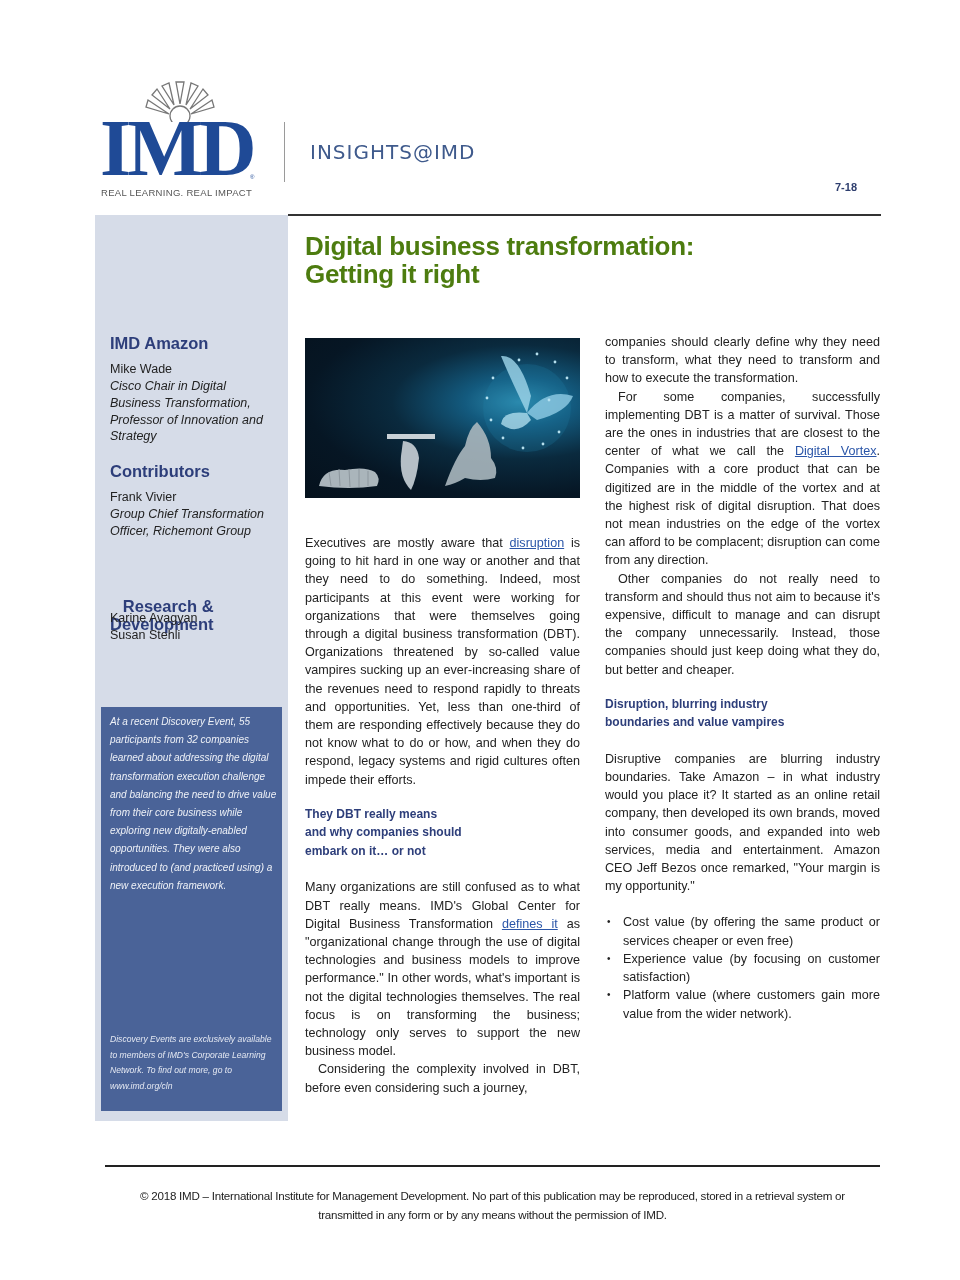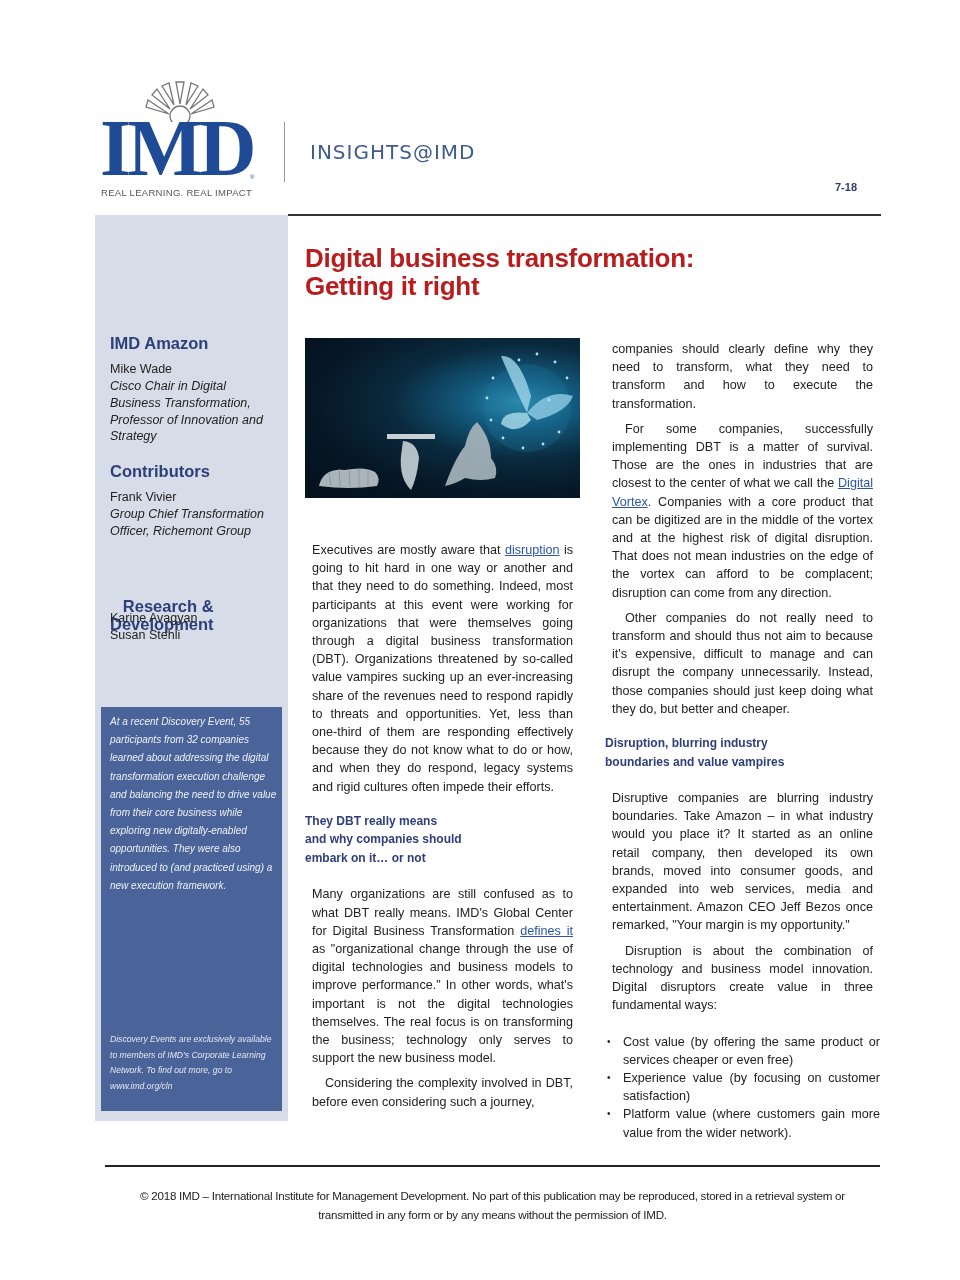--- a/index.html
+++ b/index.html
@@ -22,30 +22,30 @@
   .side-h { font-size: 16.5px; font-weight: bold; color: #2d3e7a; line-height: 18px; }
   .side-t { font-size: 12.5px; color: #222; line-height: 16.8px; }
   .side-i { font-size: 12.5px; font-style: italic; color: #222; line-height: 16.8px; }
   .bluebox { left: 101px; top: 707px; width: 181px; height: 404px; background: #4a6398; }
   .bluebox-text { left: 110px; top: 713px; width: 170px; font-size: 10px; font-style: italic;
                   color: #eef1f7; line-height: 18.2px; }
   .bluebox-note { left: 110px; top: 1032px; width: 170px; font-size: 8.6px; font-style: italic;
                   color: #e4e8f2; line-height: 15.5px; }
 
   
-  .title { left: 305px; top: 244px; font-size: 26px; font-weight: bold; color: #b91c1c;
+  .title { left: 305px; top: 232px; font-size: 26px; font-weight: bold; color: #4d7c0f;
            line-height: 28px; letter-spacing: -0.3px; }
 
   
   .hero { left: 305px; top: 338px; width: 275px; height: 160px; background:
           radial-gradient(ellipse at 78% 40%, #2e8db0 0%, #135a7e 18%, #0a2a3e 42%, #061624 70%, #05111c 100%); }
 
   
   .col { width: 275px; font-size: 12.6px; line-height: 18.2px; color: #222; text-align: justify; }
-  .col p { margin: 7px; }
+  .col p { margin: 0; }
   .col .ind { text-indent: 13px; }
   .col a { color: #2a55a8; text-decoration: underline; }
   .sec-h { font-size: 12px; font-weight: bold; color: #2d3e7a; line-height: 18.5px; }
   .bullets { margin: 0; padding: 0; list-style: none; }
   .bullets li { position: relative; padding-left: 18px; }
   .bullets li::before { content: "\2022"; position: absolute; left: 2px; top: 0; font-size: 10px; }
 
   
   .footer-rule { left: 105px; top: 1165px; width: 775px; height: 1.5px; background: #222; }
   .footer { left: 105px; top: 1187px; width: 775px; text-align: center; font-size: 11.6px;
@@ -157,21 +157,20 @@
 
 <div class="abs col" style="left:605px; top:333px;">
   <p>companies should clearly define why they need to transform, what they need to transform and how to execute the transformation.</p>
   <p class="ind"><span>For some companies, successfully implementing DBT is a matter of survival. Those are the ones in industries that are closest to the center of what we call the </span><a>Digital Vortex</a><span>. Companies with a core product that can be digitized are in the middle of the vortex and at the highest risk of digital disruption. That does not mean industries on the edge of the vortex can afford to be complacent; disruption can come from any direction.</span></p>
   <p class="ind">Other companies do not really need to transform and should thus not aim to because it's expensive, difficult to manage and can disrupt the company unnecessarily. Instead, those companies should just keep doing what they do, but better and cheaper.</p>
   <div class="sec-h" style="margin-top:16px; margin-bottom:18px;">
     <div>Disruption, blurring industry</div>
     <div>boundaries and value vampires</div>
   </div>
   <p>Disruptive companies are blurring industry boundaries. Take Amazon – in what industry would you place it? It started as an online retail company, then developed its own brands, moved into consumer goods, and expanded into web services, media and entertainment. Amazon CEO Jeff Bezos once remarked, "Your margin is my opportunity."</p>
-  <p class="ind">Disruption is about the combination of technology and business model innovation. Digital disruptors create value in three fundamental ways:</p>
   <ul class="bullets" style="margin-top:18px;">
     <li>Cost value (by offering the same product or services cheaper or even free)</li>
     <li>Experience value (by focusing on customer satisfaction)</li>
     <li>Platform value (where customers gain more value from the wider network).</li>
   </ul>
 </div>
 
 <div class="abs footer-rule"></div>
 <div class="abs footer">
   <div>© 2018 IMD – International Institute for Management Development. No part of this publication may be reproduced, stored in a retrieval system or</div>

